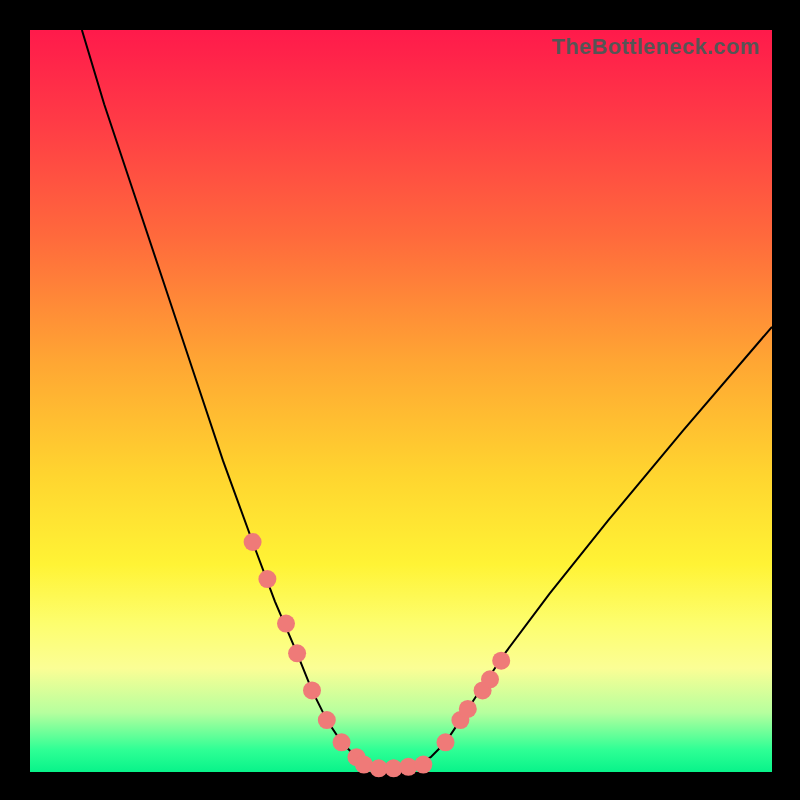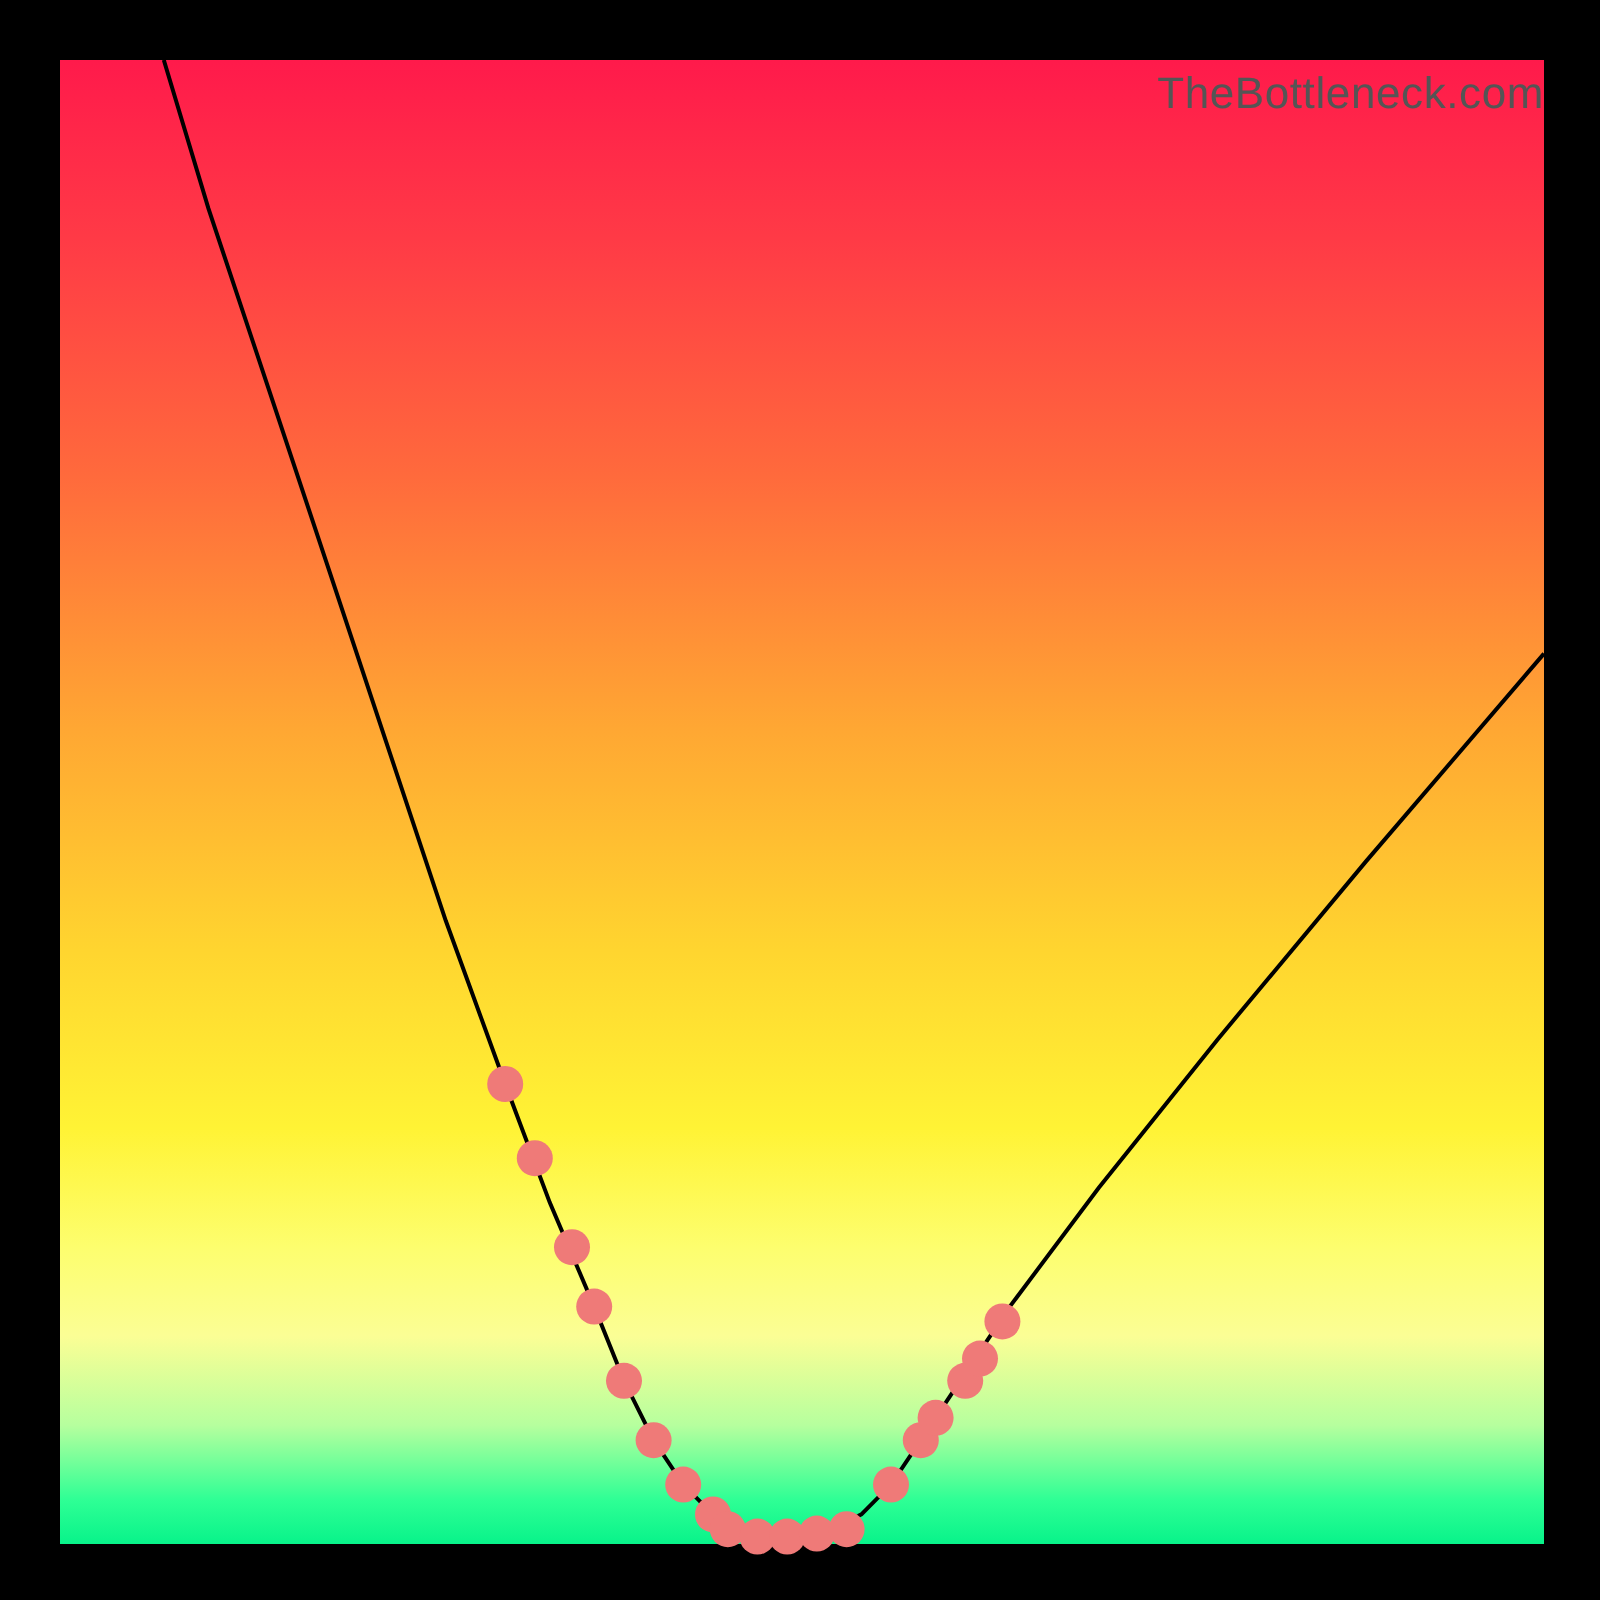--- a/index.html
+++ b/index.html
@@ -34,24 +34,24 @@
       #fdfe6e 80%,
       #fbfe95 86%,
       #b6ff9e 92%,
       #2fff95 97%,
       #08f38a 100%
     );
   }
   .watermark {
     position: absolute;
     top: 4px;
-    right: 0;
+    right: 12px;
     color: #555;
     font-size: 22px;
-    font-weight: 400;
+    font-weight: 700;
     letter-spacing: 0.3px;
     user-select: none;
   }
   svg.curve {
     position: absolute;
     left: 0;
     top: 0;
     width: 742px;
     height: 742px;
     overflow: visible;

